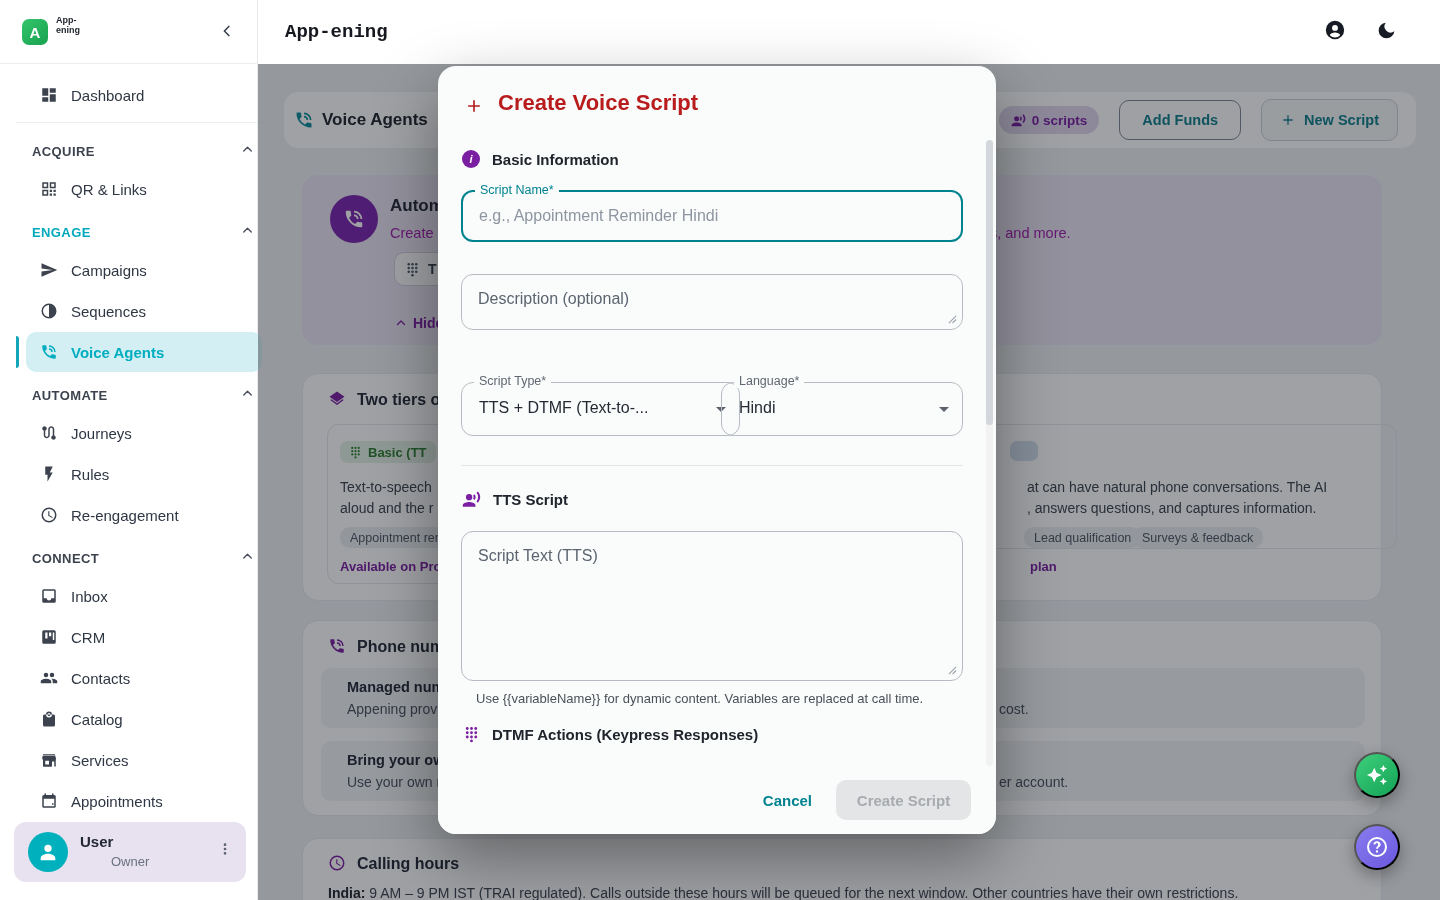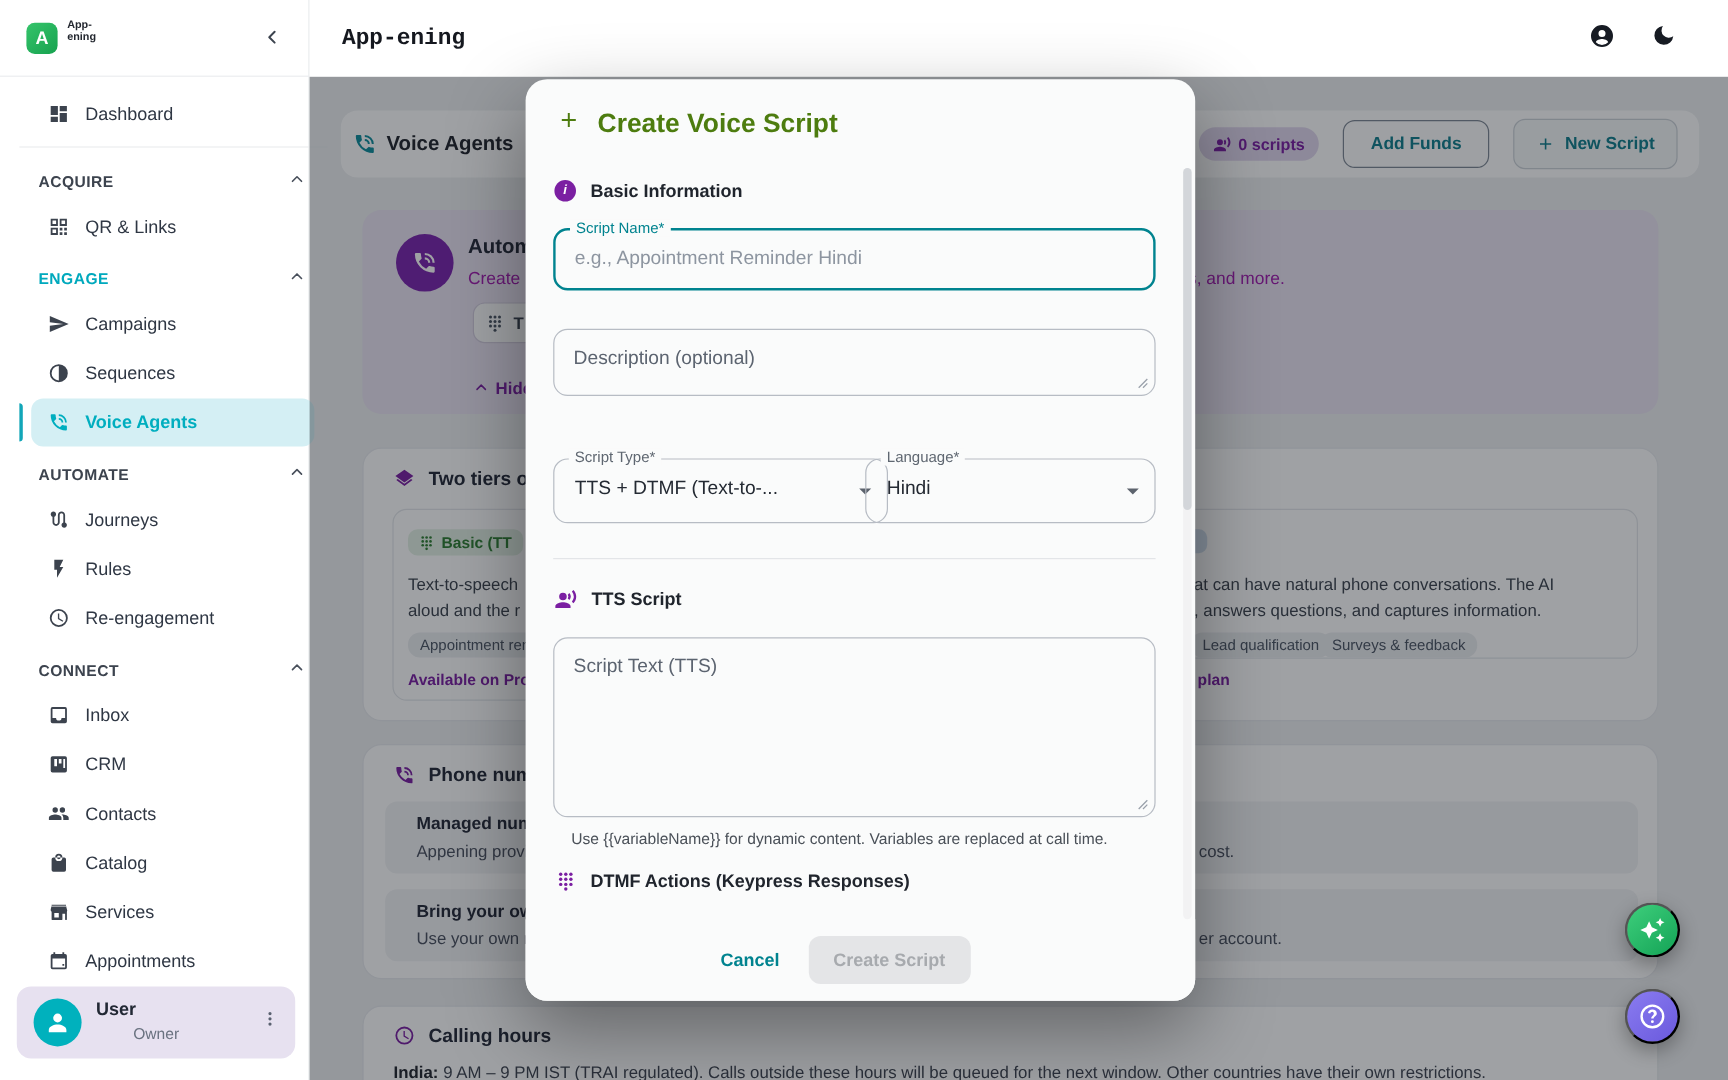--- a/index.html
+++ b/index.html
@@ -72,41 +72,41 @@
   .calling-body b { color:#22262e; }
   .calling-body span { margin-left:4px; }
 
   
   .fab { position:absolute; width:46px; height:46px; border-radius:50%; display:flex; align-items:center; justify-content:center; color:#fff; z-index:35; box-shadow:0 6px 16px rgba(0,0,0,.30); }
   .fab-green { left:1354px; top:752px; background:linear-gradient(140deg,#3ecf7c,#14a356); }
   .fab-help { left:1354px; top:824px; background:linear-gradient(140deg,#8a7cf0,#6a59dd); }
 
   
   .modal { position:absolute; left:438px; top:66px; width:558px; height:768px; background:#fafbfb; border-radius:18px; z-index:30; box-shadow:0 24px 64px rgba(0,0,0,.38); }
-  .m-title-row { position:absolute; left:26px; top:24px; display:flex; align-items:flex-start; gap:14px; color:#4d7c0f; }
+  .m-title-row { position:absolute; left:26px; top:24px; display:flex; align-items:flex-end; gap:14px; color:#b91c1c; }
   .m-title { font-size:22px; font-weight:600; }
   .m-sec { position:absolute; display:flex; align-items:center; gap:12px; }
   .m-sec .m-sec-ic { color:#7b1fa2; display:flex; }
   .m-sec-label { font-size:15px; font-weight:600; color:#20252d; }
   .info-circle { width:18px; height:18px; border-radius:50%; background:#7b1fa2; color:#fff; font-size:11px; font-weight:700; display:flex; align-items:center; justify-content:center; font-style:italic; }
   .field { position:absolute; border:1.5px solid #b7bcc4; border-radius:12px; background:transparent; }
   .field.focused { border:2px solid #00838f; }
   .float-label { position:absolute; top:-9px; left:12px; background:#fafbfb; padding:0 5px; font-size:12.5px; color:#5f6771; white-space:nowrap; }
   .float-label.teal { color:#00838f; }
   .field input, .field textarea { position:absolute; left:0; top:0; width:100%; height:100%; border:none; outline:none; background:transparent; font-family:"Liberation Sans","DejaVu Sans",sans-serif; font-size:16px; color:#1f242c; resize:none; }
   .field input { padding:0 16px; }
   .field textarea { padding:15px 16px; }
   .field input::placeholder { color:#8d95a0; opacity:1; }
   .field textarea::placeholder { color:#5c6470; opacity:1; }
   .sel-value { position:absolute; left:17px; top:16px; font-size:16px; color:#242a33; white-space:nowrap; overflow:hidden; width:190px; }
   .sel-arrow { position:absolute; right:13px; top:24px; width:0; height:0; border-left:5px solid transparent; border-right:5px solid transparent; border-top:5.5px solid #5c636d; }
   .resize-corner { position:absolute; right:5px; bottom:5px; color:#9aa1ab; }
   .m-divider { position:absolute; left:23px; width:502px; height:1px; background:#e3e5e8; }
   .helper { position:absolute; left:38px; top:624px; width:450px; font-size:13px; color:#4a5058; line-height:1.32; }
-  .m-footer { position:absolute; left:0; top:700px; width:558px; height:68px; background:#fafbfb; border-radius:0 0 18px 18px; display:flex; align-items:center; justify-content:center; gap:24px; padding-right:25px; }
+  .m-footer { position:absolute; left:0; top:700px; width:558px; height:68px; background:#fafbfb; border-radius:0 0 18px 18px; display:flex; align-items:center; justify-content:flex-end; gap:24px; padding-right:25px; }
   .btn-cancel { font-size:15px; font-weight:600; color:#00838f; background:none; border:none; font-family:inherit; }
   .btn-create { width:135px; height:40px; border-radius:10px; background:#e4e5e7; color:#a7aaae; border:none; font-size:15px; font-weight:600; font-family:inherit; }
   .m-scroll-track { position:absolute; left:548px; top:74px; width:7px; height:626px; background:#f2f2f3; border-radius:4px; }
   .m-scroll-thumb { position:absolute; left:548px; top:74px; width:7px; height:285px; background:#d3d6da; border-radius:4px; }
 </style>
 </head>
 <body>
 
 <svg width="0" height="0" style="position:absolute">
   <defs>
@@ -421,21 +421,21 @@
           <span>Basic (TT</span>
         </div>
         <div class="body-line" style="left:12px;top:54px">Text-to-speech</div>
         <div class="body-line" style="left:12px;top:75px">aloud and the r</div>
         <div class="chip-gray" style="left:12px;top:102px">
             <span>Appointment rem</span>
           </div>
         <div class="plan-link" style="left:12px;top:134px">Available on Pro</div>
       </div>
 
-      <div class="inner-card" style="left:556px;top:50px;width:506px;height:125px">
+      <div class="inner-card" style="left:588px;top:50px;width:506px;height:125px">
         <div class="chip-blue" style="left:118px;top:16px"></div>
         <div class="body-line" style="left:135px;top:54px">at can have natural phone conversations. The AI</div>
         <div class="body-line" style="left:135px;top:75px">, answers questions, and captures information.</div>
         <div class="chip-gray" style="left:132px;top:102px">
             <span>Lead qualification</span>
           </div>
         <div class="chip-gray" style="left:240px;top:102px">
             <span>Surveys &amp; feedback</span>
           </div>
         <div class="plan-link" style="left:138px;top:134px">plan</div>

